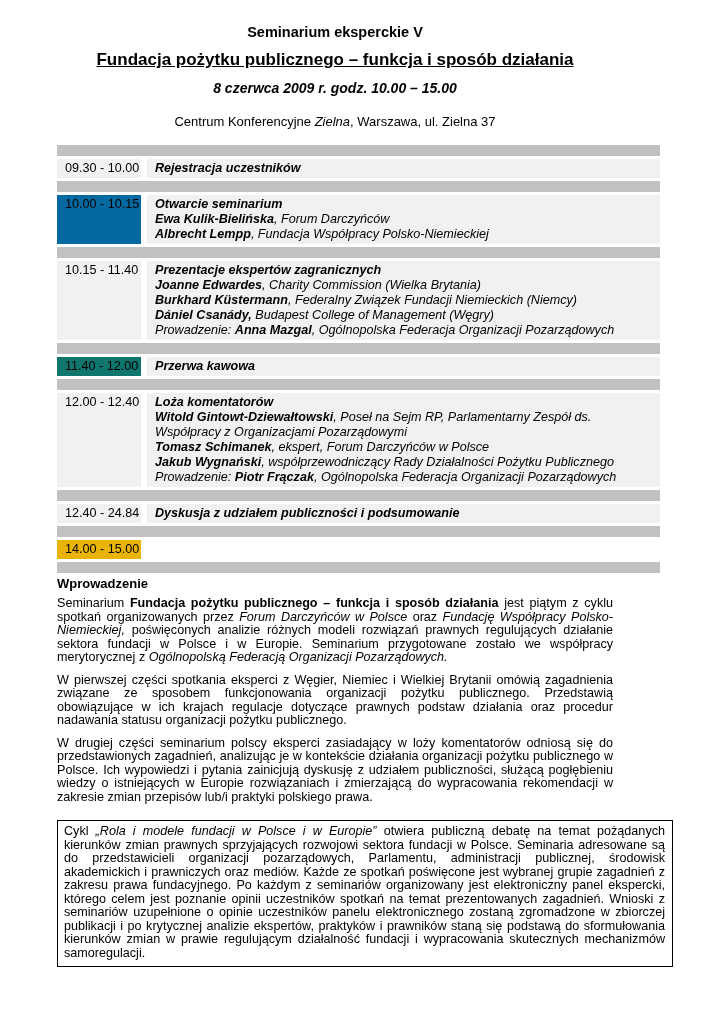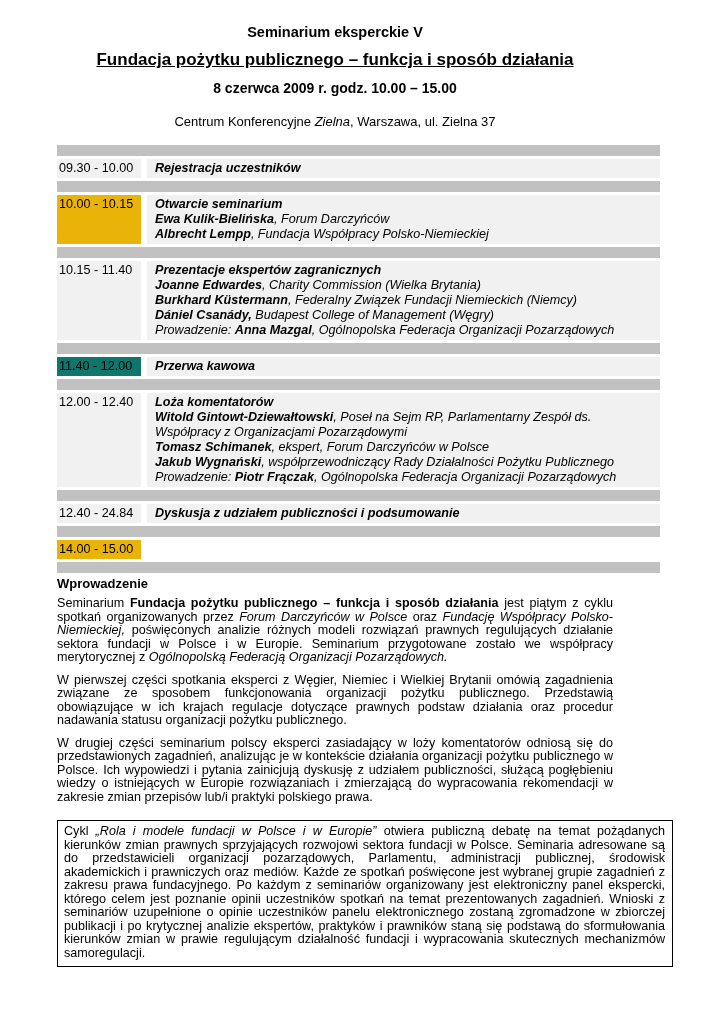--- a/index.html
+++ b/index.html
@@ -8,29 +8,29 @@
     background:#ffffff;color:#000000;
     font-family:"Liberation Sans","DejaVu Sans",sans-serif;
     -webkit-font-smoothing:antialiased;
   }
   .page{box-sizing:border-box;width:664px;height:1024px;padding:24px 51px 0 57px;}
 
   
   .doc-header{text-align:center;}
   .h1{font-weight:bold;font-size:14.5px;}
   .h2{font-weight:bold;font-size:17px;text-decoration:underline;margin-top:10px;}
-  .h3{font-weight:bold;font-size:14px;margin-top:10px;}
+  .h3{font-weight:bold;font-size:14px;margin-top:10px;font-style:italic;}
   .h4{font-size:13px;margin-top:18px;}
 
   
   .schedule{width:603px;margin-top:16px;}
   .sep{height:11px;background:#c1c1c1;margin:3px 0;}
   .srow{display:grid;grid-template-columns:84px 1fr;column-gap:6px;
         font-size:12.6px;line-height:15px;}
-  .stime{background:#f1f1f1;padding:2px 0 2px 2px;white-space:nowrap;}
+  .stime{background:#f1f1f1;padding:2px 0 2px 8px;white-space:nowrap;}
   .sdesc{background:#f1f1f1;padding:2px 8px;font-style:italic;}
   .sline{min-height:15px;}
 
   .b{font-weight:bold;}
   .i{font-style:italic;}
 
   
   .intro-heading{font-weight:bold;font-size:13px;}
   .para{font-size:12.6px;line-height:13.5px;text-align:justify;margin:9px 0 0 0;}
   #intro-paragraphs p:first-child{margin-top:6px;}
@@ -55,21 +55,21 @@
   <section class="schedule" id="schedule">
       <div class="sep" style="background: rgb(193, 193, 193);"></div>
       <div class="srow">
         <div class="stime" style="background: rgb(241, 241, 241);">09.30 - 10.00</div>
         <div class="sdesc" style="background: rgb(241, 241, 241);">
           <div class="sline"><span class="b">Rejestracja uczestników</span></div>
         </div>
       </div>
       <div class="sep" style="background: rgb(193, 193, 193);"></div>
       <div class="srow">
-        <div class="stime" style="background: #eab308;">10.00 - 10.15</div>
+        <div class="stime" style="background: #0369a1;">10.00 - 10.15</div>
         <div class="sdesc" style="background: rgb(241, 241, 241);">
           <div class="sline"><span class="b">Otwarcie seminarium</span></div>
           <div class="sline"><span class="b">Ewa Kulik-Bielińska</span><span>, Forum Darczyńców</span></div>
           <div class="sline"><span class="b">Albrecht Lempp</span><span>, Fundacja Współpracy Polsko-Niemieckiej</span></div>
         </div>
       </div>
       <div class="sep" style="background: rgb(193, 193, 193);"></div>
       <div class="srow">
         <div class="stime" style="background: rgb(241, 241, 241);">10.15 - 11.40</div>
         <div class="sdesc" style="background: rgb(241, 241, 241);">

